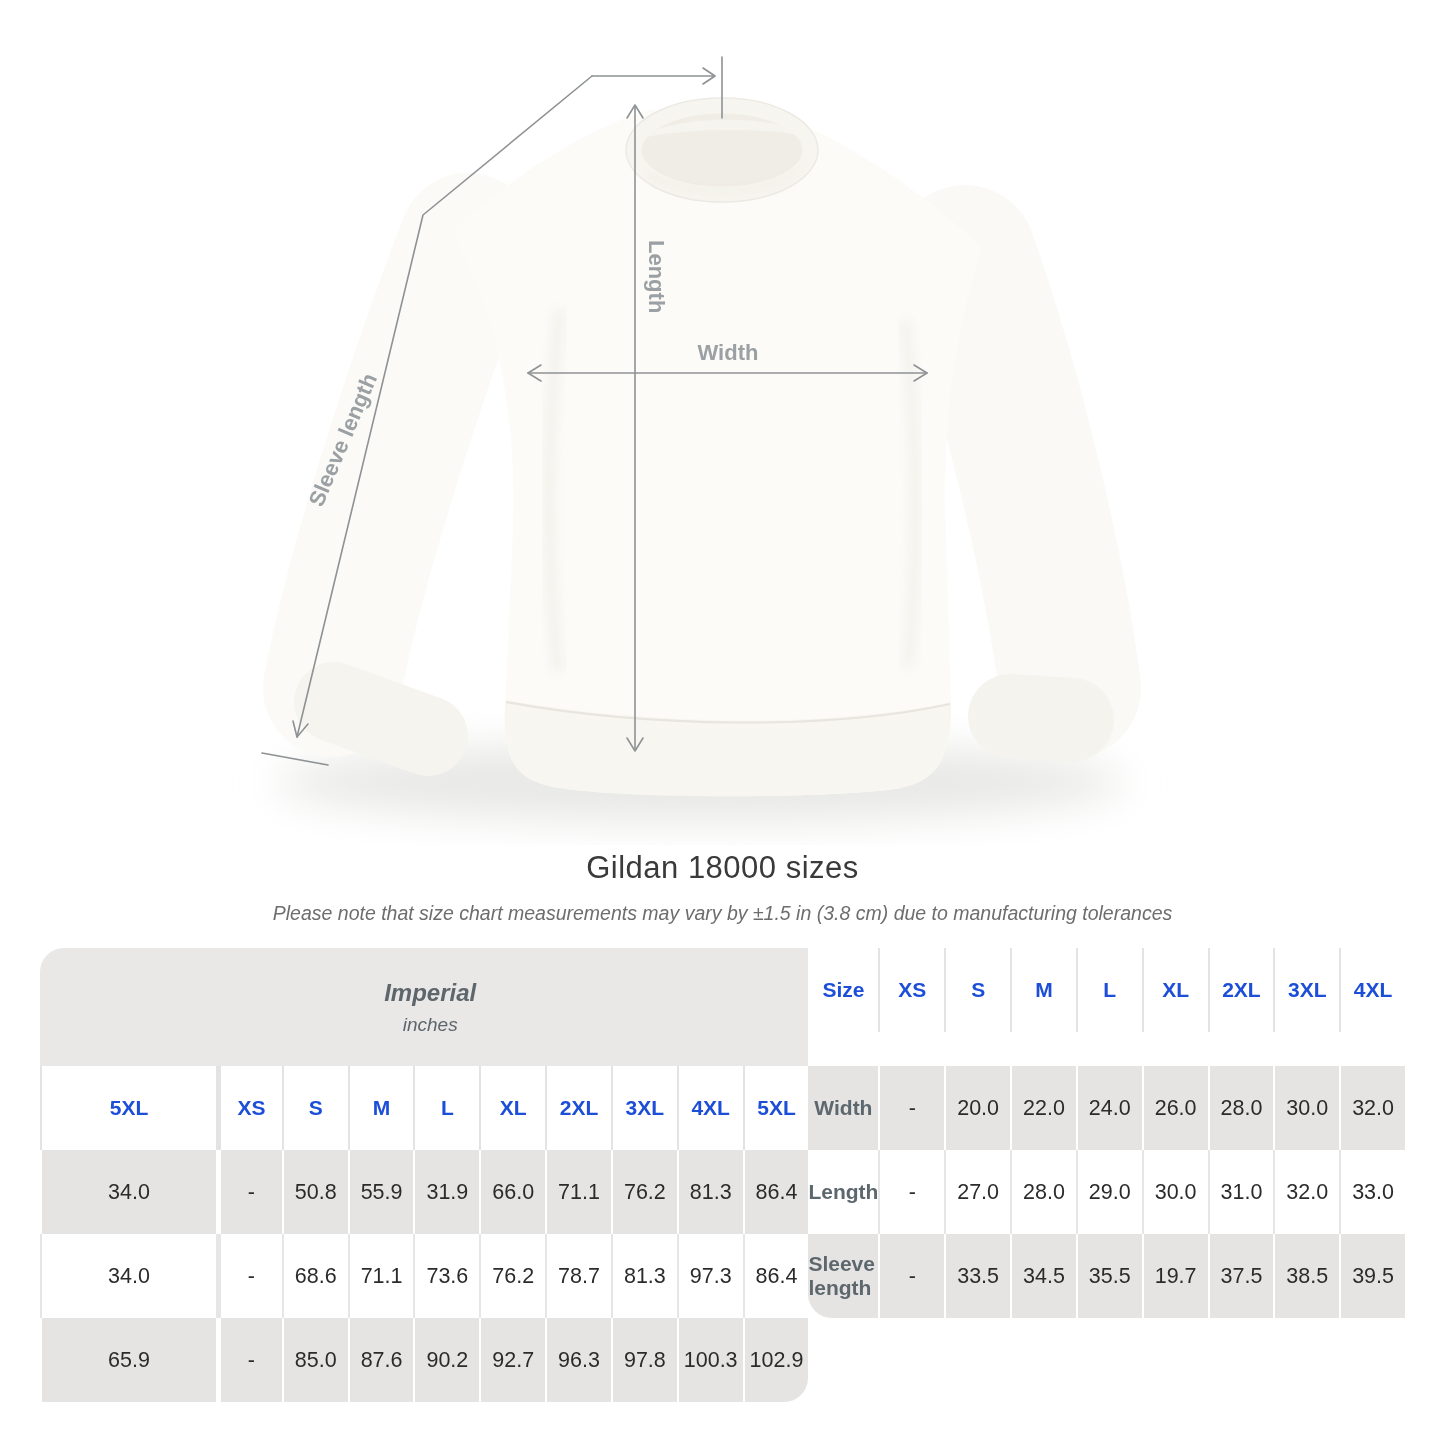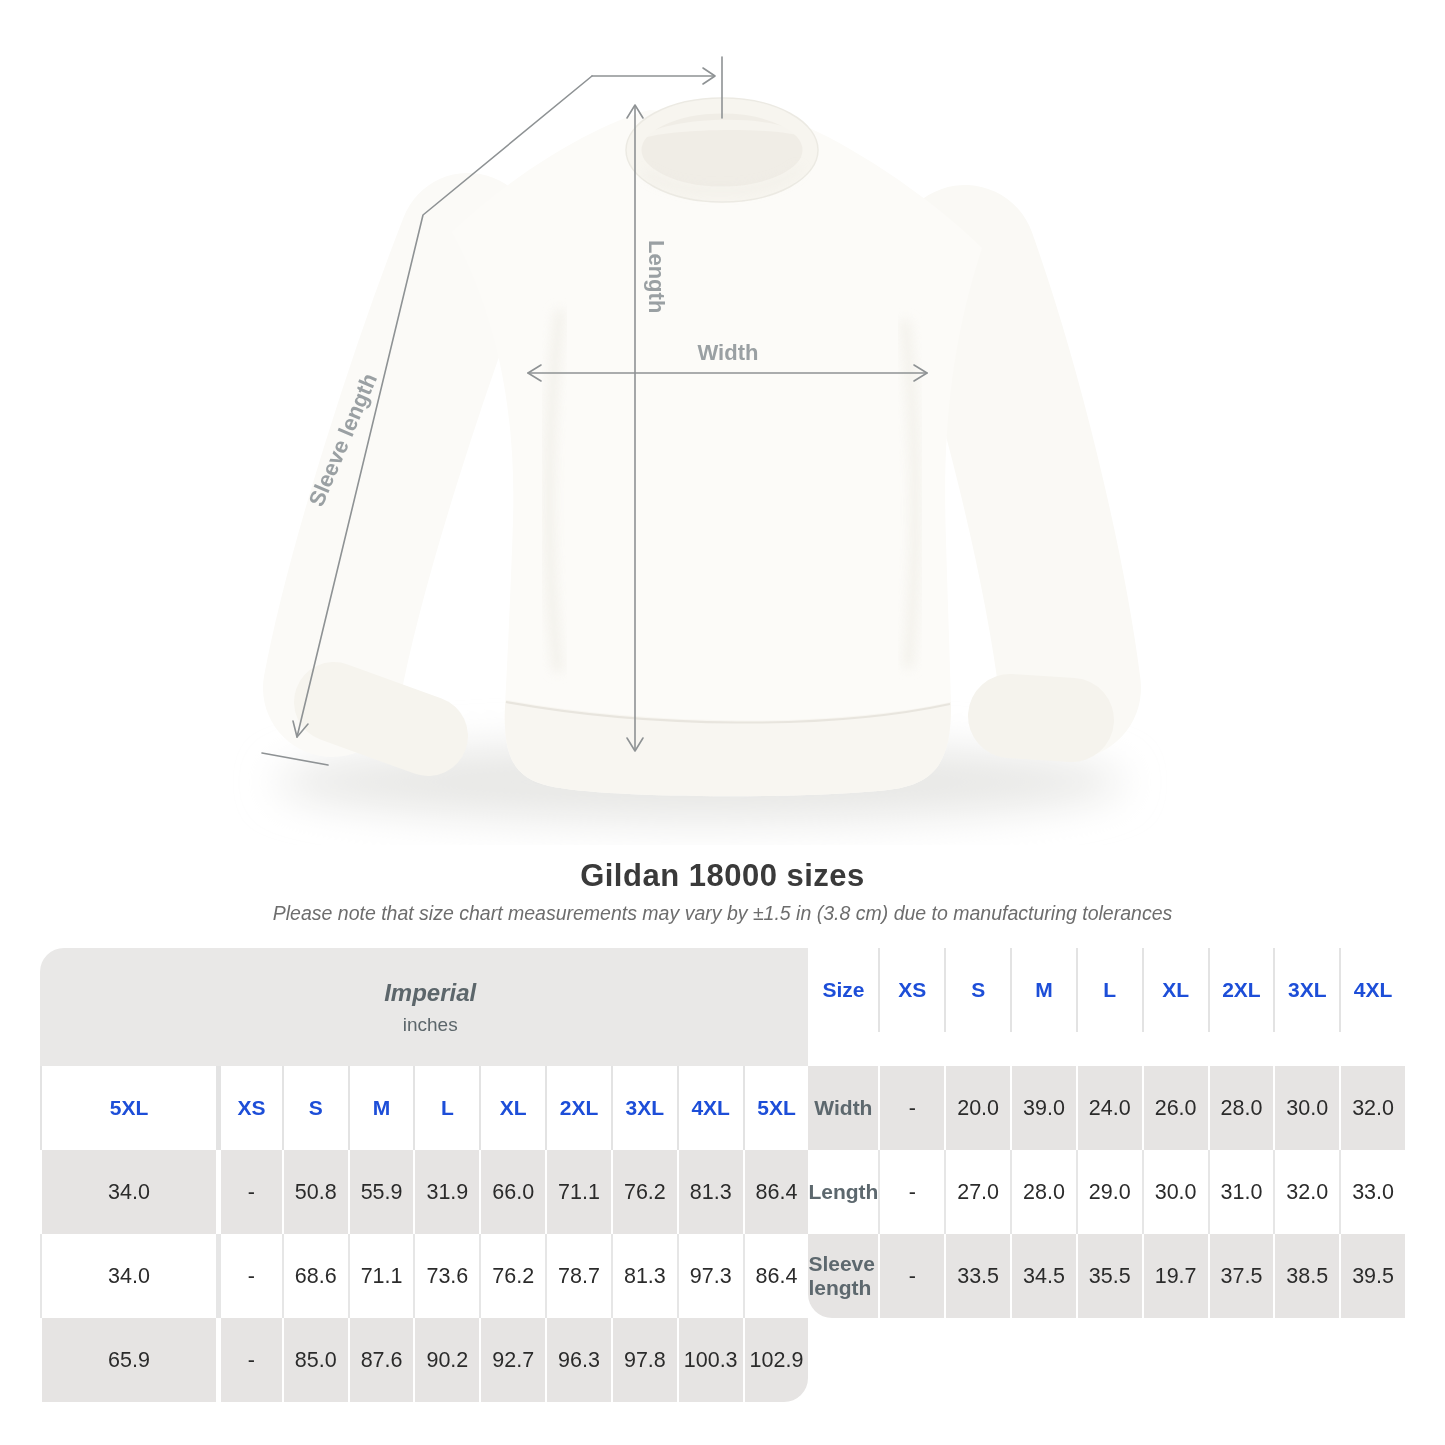--- a/index.html
+++ b/index.html
@@ -8,24 +8,24 @@
     width:1445px;height:1445px;
     background:#ffffff;
     font-family:"Liberation Sans", sans-serif;
     overflow:hidden;
   }
   .figure{position:absolute;top:0;left:0;width:1445px;height:845px;}
   .figure svg{display:block;}
 
   .caption{position:absolute;top:850px;left:0;width:1445px;text-align:center;}
   .caption h1{
-    margin:8px;font-size:31px;font-weight:bold;color:#3a3a3a;letter-spacing:0.5px;
+    margin:0;font-size:31px;font-weight:normal;color:#3a3a3a;letter-spacing:0.5px;
   }
   .caption p{
-    margin:4px 0 0 0;font-size:19.5px;font-style:italic;color:#6d6d6d;
+    margin:16px 0 0 0;font-size:19.5px;font-style:italic;color:#6d6d6d;
   }
 
   .size-table{
     position:absolute;top:948px;left:40px;width:1365px;
     display:grid;
     grid-template-columns:176px repeat(18, 1fr);
   }
   .cell{
     display:flex;align-items:center;justify-content:center;
     box-sizing:border-box;
@@ -35,21 +35,21 @@
     grid-row:1;
     height:118px;
     background:#e9e8e7;
     display:flex;flex-direction:column;align-items:center;justify-content:center;
     gap:7px;
     padding-left:12px;
   }
   .unit-cell.left{grid-column:1 / span 10;border-top-left-radius:24px;}
   .unit-cell.right{grid-column:11 / span 9;border-top-right-radius:24px;}
   .unit-name{font-size:24px;font-weight:bold;font-style:italic;color:#5c666b;}
-  .unit-sub{font-size:19px;color:#5c666b;}
+  .unit-sub{font-size:19px;font-style:italic;color:#5c666b;}
 
   
   .head{
     height:84px;background:#ffffff;
     font-size:21px;font-weight:bold;color:#1d4ed8;
     border-left:2px solid #e3e3e3;
   }
   .head.first{border-left:none;}
   .head.grp{border-left-width:5px;}
 
@@ -173,21 +173,21 @@
     <div class="cell head">L</div>
     <div class="cell head">XL</div>
     <div class="cell head">2XL</div>
     <div class="cell head">3XL</div>
     <div class="cell head">4XL</div>
     <div class="cell head">5XL</div>
 
     <div class="cell d gray first rowlabel">Width</div>
     <div class="cell d gray">-</div>
     <div class="cell d gray">20.0</div>
-    <div class="cell d gray">39.0</div>
+    <div class="cell d gray">22.0</div>
     <div class="cell d gray">24.0</div>
     <div class="cell d gray">26.0</div>
     <div class="cell d gray">28.0</div>
     <div class="cell d gray">30.0</div>
     <div class="cell d gray">32.0</div>
     <div class="cell d gray">34.0</div>
     <div class="cell d gray grp">-</div>
     <div class="cell d gray">50.8</div>
     <div class="cell d gray">55.9</div>
     <div class="cell d gray">31.9</div>

